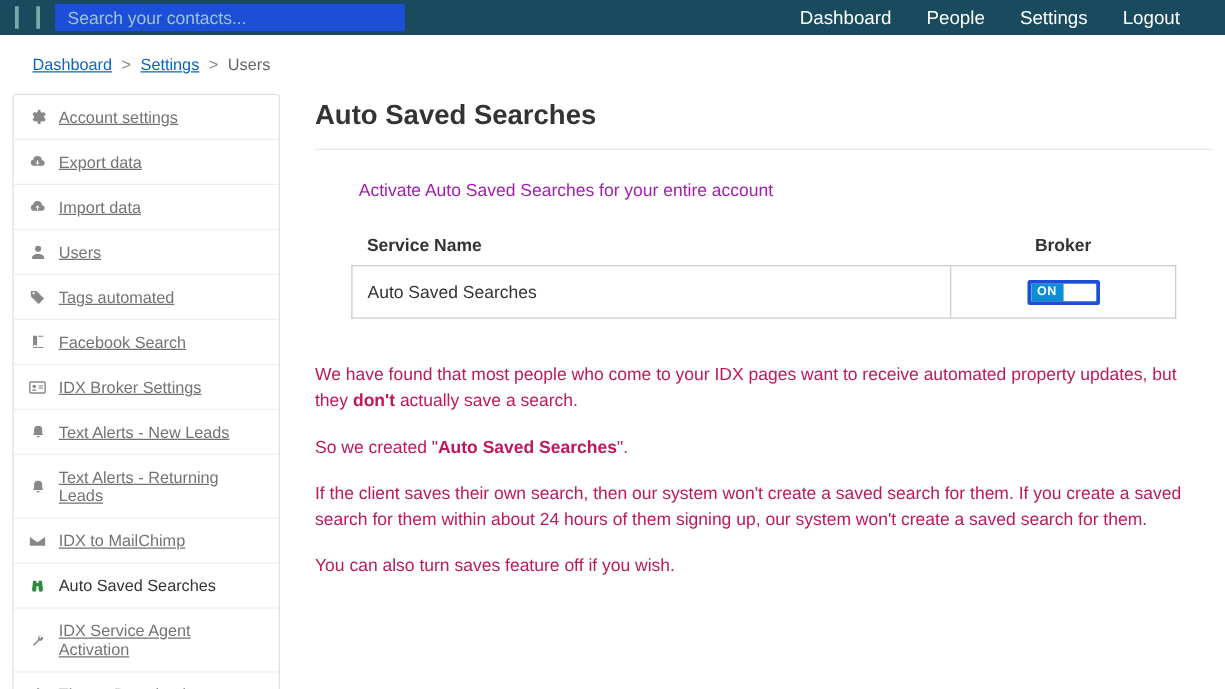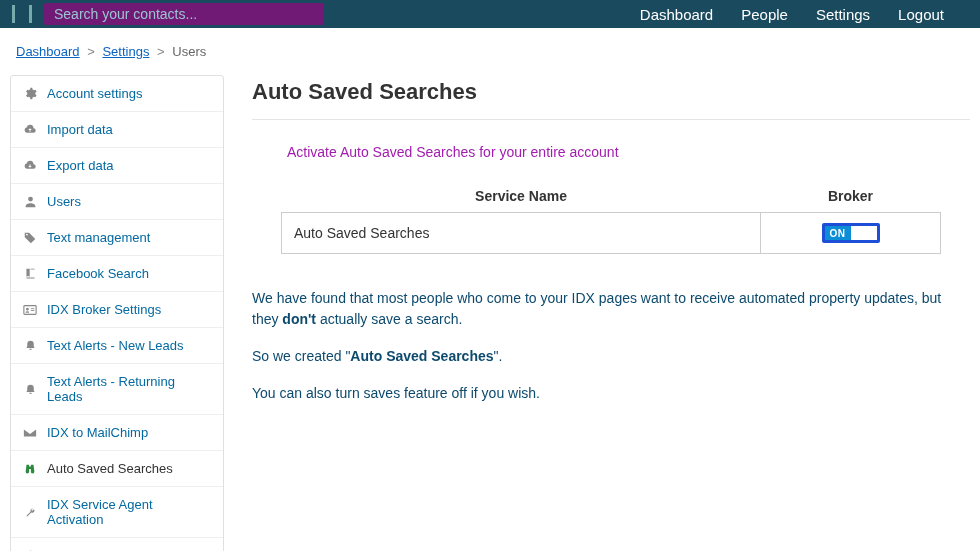--- a/index.html
+++ b/index.html
@@ -1,58 +1,58 @@
 <!DOCTYPE html>
 <html><head>
 <meta charset="utf-8">
 <style>
   * { box-sizing: border-box; margin: 0; padding: 0; }
   body { font-family: "Helvetica Neue", Helvetica, Arial, sans-serif; font-size: 14px; color: #333; background: #fff; }
   
   .topbar { background: #1a4a5e; height: 28px; display: flex; align-items: center; padding: 0 12px; }
   .topbar-left { display: flex; align-items: center; }
   .logo-stub { width: 20px; height: 18px; border-left: 3px solid #7aa; border-right: 3px solid #7aa; margin-right: 12px; }
-  .search-box { background: #701a75; border: none; color: #9bc5d1; padding: 3px 10px; width: 280px; font-size: 14px; border-radius: 2px; }
+  .search-box { background: #1d4ed8; border: none; color: #9bc5d1; padding: 3px 10px; width: 280px; font-size: 14px; border-radius: 2px; }
   .search-box::placeholder { color: #9bc5d1; }
   .topbar-nav { margin-left: auto; display: flex; gap: 28px; padding-right: 24px; }
   .topbar-nav a { color: #fff; text-decoration: none; font-size: 15px; }
   
-  .breadcrumb { padding: 16px 16px; font-size: 13px; color: #888; }
+  .breadcrumb { padding: 16px 26px; font-size: 13px; color: #888; }
   .breadcrumb a { color: #0b64c0; text-decoration: underline; }
   .breadcrumb span.sep { margin: 0 4px; color: #888; }
   .breadcrumb span.current { color: #666; }
   
   .container { display: flex; gap: 28px; padding: 0 10px 20px 10px; }
   
   .sidebar { width: 214px; border: 1px solid #e0e0e0; border-radius: 3px; background: #fff; }
   .sidebar-item { display: flex; align-items: center; gap: 10px; padding: 10px 12px; border-bottom: 1px solid #eee; font-size: 13px; cursor: pointer; }
   .sidebar-item:last-child { border-bottom: none; }
   .sidebar-item .icon { width: 14px; height: 14px; display: inline-flex; align-items: center; justify-content: center; color: #888; flex-shrink: 0; }
-  .sidebar-item .label { color: #0369a1; }
+  .sidebar-item .label { color: #737373; text-decoration: underline; }
   .sidebar-item.active .label { color: #333; text-decoration: none; }
   .sidebar-item.active .icon { color: #2d8a3e; }
   
   .main { flex: 1; padding-top: 4px; }
   .main h1 { font-size: 22px; font-weight: 600; color: #333; margin-bottom: 14px; }
   .main hr { border: none; border-top: 1px solid #e5e5e5; margin-bottom: 24px; }
   
   .activate-block { max-width: 660px; margin: 0 auto 34px; }
   .activate-label { font-size: 14px; color: #a21caf; margin-bottom: 20px; padding-left: 6px; }
   
   .svc-table { width: 100%; border-collapse: collapse; }
   .svc-table th { text-align: center; font-weight: bold; padding: 8px 12px; font-size: 14px; }
-  .svc-table th:first-child { text-align: center; margin-top: 11px; }
+  .svc-table th:first-child { text-align: left; margin-top: 11px; }
   .svc-table td { border: 1px solid #ccc; padding: 10px 12px; font-size: 14px; vertical-align: middle; }
   .svc-table td:last-child { text-align: center; width: 180px; }
   
   .toggle { display: inline-flex; width: 58px; height: 20px; border: 3px solid #1d4ed8; border-radius: 2px; overflow: hidden; cursor: pointer; }
   .toggle .on { background: #0b8ed6; color: #fff; font-size: 10px; font-weight: bold; display: flex; align-items: center; justify-content: center; width: 50%; letter-spacing: 0.5px; }
   .toggle .off { background: #fff; width: 50%; }
   
-  .body-text p { margin-bottom: 16px; line-height: 1.5; font-size: 14px; color: #0c4a6e; }
+  .body-text p { margin-bottom: 16px; line-height: 1.5; font-size: 14px; color: #be185d; }
   .body-text b { font-weight: bold; }
 </style>
 </head>
 <body>
 
 <div class="topbar">
   <div class="topbar-left">
     <div class="logo-stub"></div>
     <input class="search-box" placeholder="Search your contacts..." style="">
   </div>
@@ -79,49 +79,49 @@
       <span class="icon">
           <svg viewBox="0 0 16 16" width="13" height="13" fill="currentColor">
             <path d="M8 5a3 3 0 100 6 3 3 0 000-6zM14 8c0-.3 0-.6-.1-.9l1.6-1.2-1.5-2.6-1.9.7c-.5-.4-1-.7-1.6-.9L10.2 1H7.8l-.3 2.1c-.6.2-1.1.5-1.6.9l-1.9-.7-1.5 2.6L4.1 7.1C4 7.4 4 7.7 4 8s0 .6.1.9l-1.6 1.2 1.5 2.6 1.9-.7c.5.4 1 .7 1.6.9l.3 2.1h2.4l.3-2.1c.6-.2 1.1-.5 1.6-.9l1.9.7 1.5-2.6-1.6-1.2c.1-.3.1-.6.1-.9z"></path>
           </svg>
         </span>
       <span class="label">Account settings</span>
     </div>
     <div class="sidebar-item">
       <span class="icon">
           <svg viewBox="0 0 16 16" width="14" height="14" fill="currentColor">
+            <path d="M12 6a4 4 0 00-7.9-.8A3 3 0 004 11h8a2.5 2.5 0 000-5zM8 10L6 8h1.5V6h1v2H10z"></path>
+          </svg>
+        </span>
+      <span class="label">Export data</span>
+    </div>
+    <div class="sidebar-item">
+      <span class="icon">
+          <svg viewBox="0 0 16 16" width="14" height="14" fill="currentColor">
             <path d="M12 6a4 4 0 00-7.9-.8A3 3 0 004 11h8a2.5 2.5 0 000-5zM8 6l2 2H8.5v2h-1V8H6z"></path>
           </svg>
         </span>
       <span class="label">Import data</span>
-    </div>
-    <div class="sidebar-item">
-      <span class="icon">
-          <svg viewBox="0 0 16 16" width="14" height="14" fill="currentColor">
-            <path d="M12 6a4 4 0 00-7.9-.8A3 3 0 004 11h8a2.5 2.5 0 000-5zM8 10L6 8h1.5V6h1v2H10z"></path>
-          </svg>
-        </span>
-      <span class="label">Export data</span>
     </div>
     <div class="sidebar-item">
       <span class="icon">
           <svg viewBox="0 0 16 16" width="13" height="13" fill="currentColor">
             <circle cx="8" cy="5" r="3"></circle>
             <path d="M2 14c0-3 3-4 6-4s6 1 6 4v1H2z"></path>
           </svg>
         </span>
       <span class="label">Users</span>
     </div>
     <div class="sidebar-item">
       <span class="icon">
           <svg viewBox="0 0 16 16" width="14" height="14" fill="currentColor">
             <path d="M2 2h5l7 7-5 5-7-7V2zm2.5 3a1 1 0 100-2 1 1 0 000 2z"></path>
           </svg>
         </span>
-      <span class="label">Text management</span>
+      <span class="label">Tags automated</span>
     </div>
     <div class="sidebar-item">
       <span class="icon">
           <svg viewBox="0 0 16 16" width="13" height="13" fill="currentColor">
             <path d="M3 2h4v10l-2-1-2 1V2zm5 0h5v12H3v-1h10V3H8z"></path>
           </svg>
         </span>
       <span class="label">Facebook Search</span>
     </div>
     <div class="sidebar-item">
@@ -213,17 +213,18 @@
       </table>
     </div>
 
     <div class="body-text">
       <p>
         <span>We have found that most people who come to your IDX pages want to receive automated property updates, but they </span><b>don't</b><span> actually save a search.</span>
       </p>
       <p>
         <span>So we created "</span><b>Auto Saved Searches</b><span>".</span>
       </p>
+      <p>If the client saves their own search, then our system won't create a saved search for them. If you create a saved search for them within about 24 hours of them signing up, our system won't create a saved search for them.</p>
       <p>You can also turn saves feature off if you wish.</p>
     </div>
   </main>
 
 </div>
 
 </body></html>

